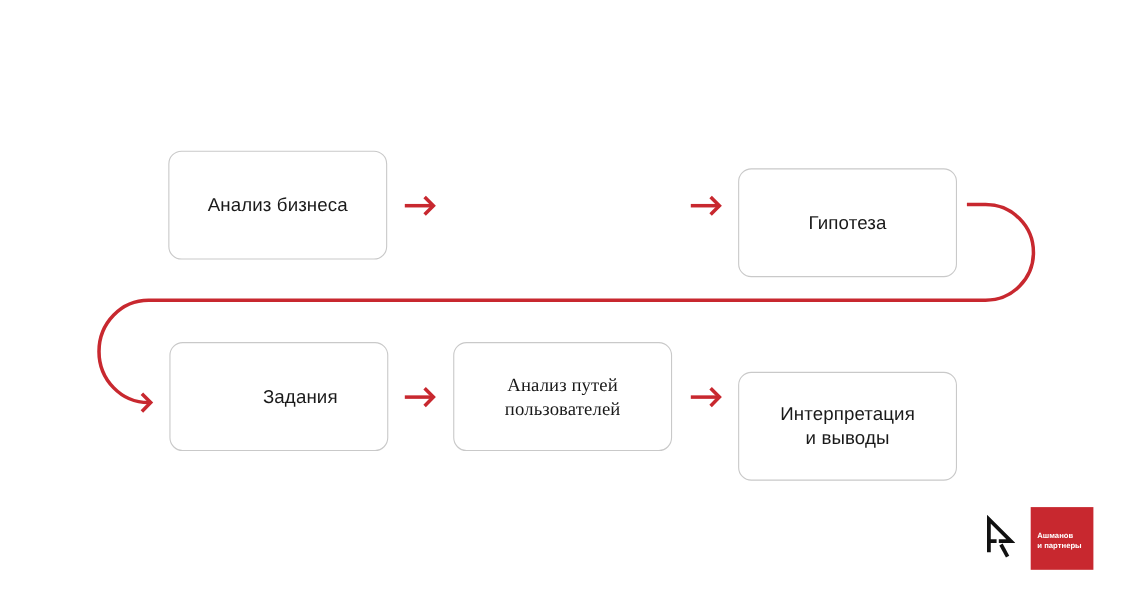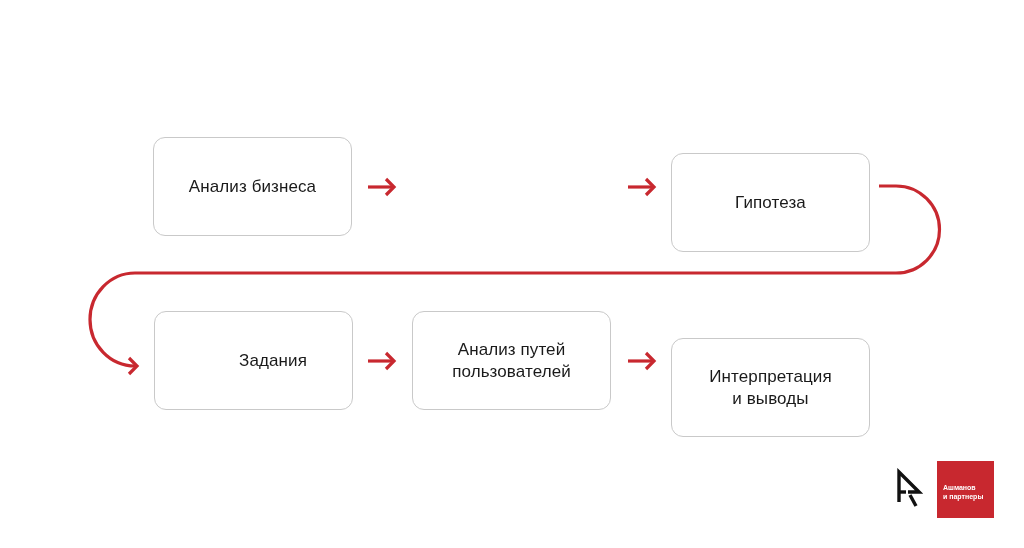--- a/index.html
+++ b/index.html
@@ -107,21 +107,21 @@
   <div class="step" style="left:153px; top:137px;">
     <span class="step-label">Анализ бизнеса</span>
   </div>
   <div class="step" style="left:671px; top:153px;">
     <span class="step-label">Гипотеза</span>
   </div>
 
   <div class="step" style="left:154px; top:311px;padding-left:39px;">
     <span class="step-label">Задания</span>
   </div>
-  <div class="step" style="left:412px; top:311px;">
+  <div class="step" style="left:412px; top:311px;font-family:Liberation Serif, serif;">
     <span class="step-label">Анализ путей
 пользователей</span>
   </div>
   <div class="step" style="left:671px; top:311px;margin-top:27px;">
     <span class="step-label">Интерпретация
 и выводы</span>
   </div>
 
   <svg class="logo-icon" viewBox="0 0 28 40" xmlns="http://www.w3.org/2000/svg">
     <g fill="none" stroke="#111111" stroke-width="3.4" stroke-linejoin="miter" stroke-linecap="butt">

